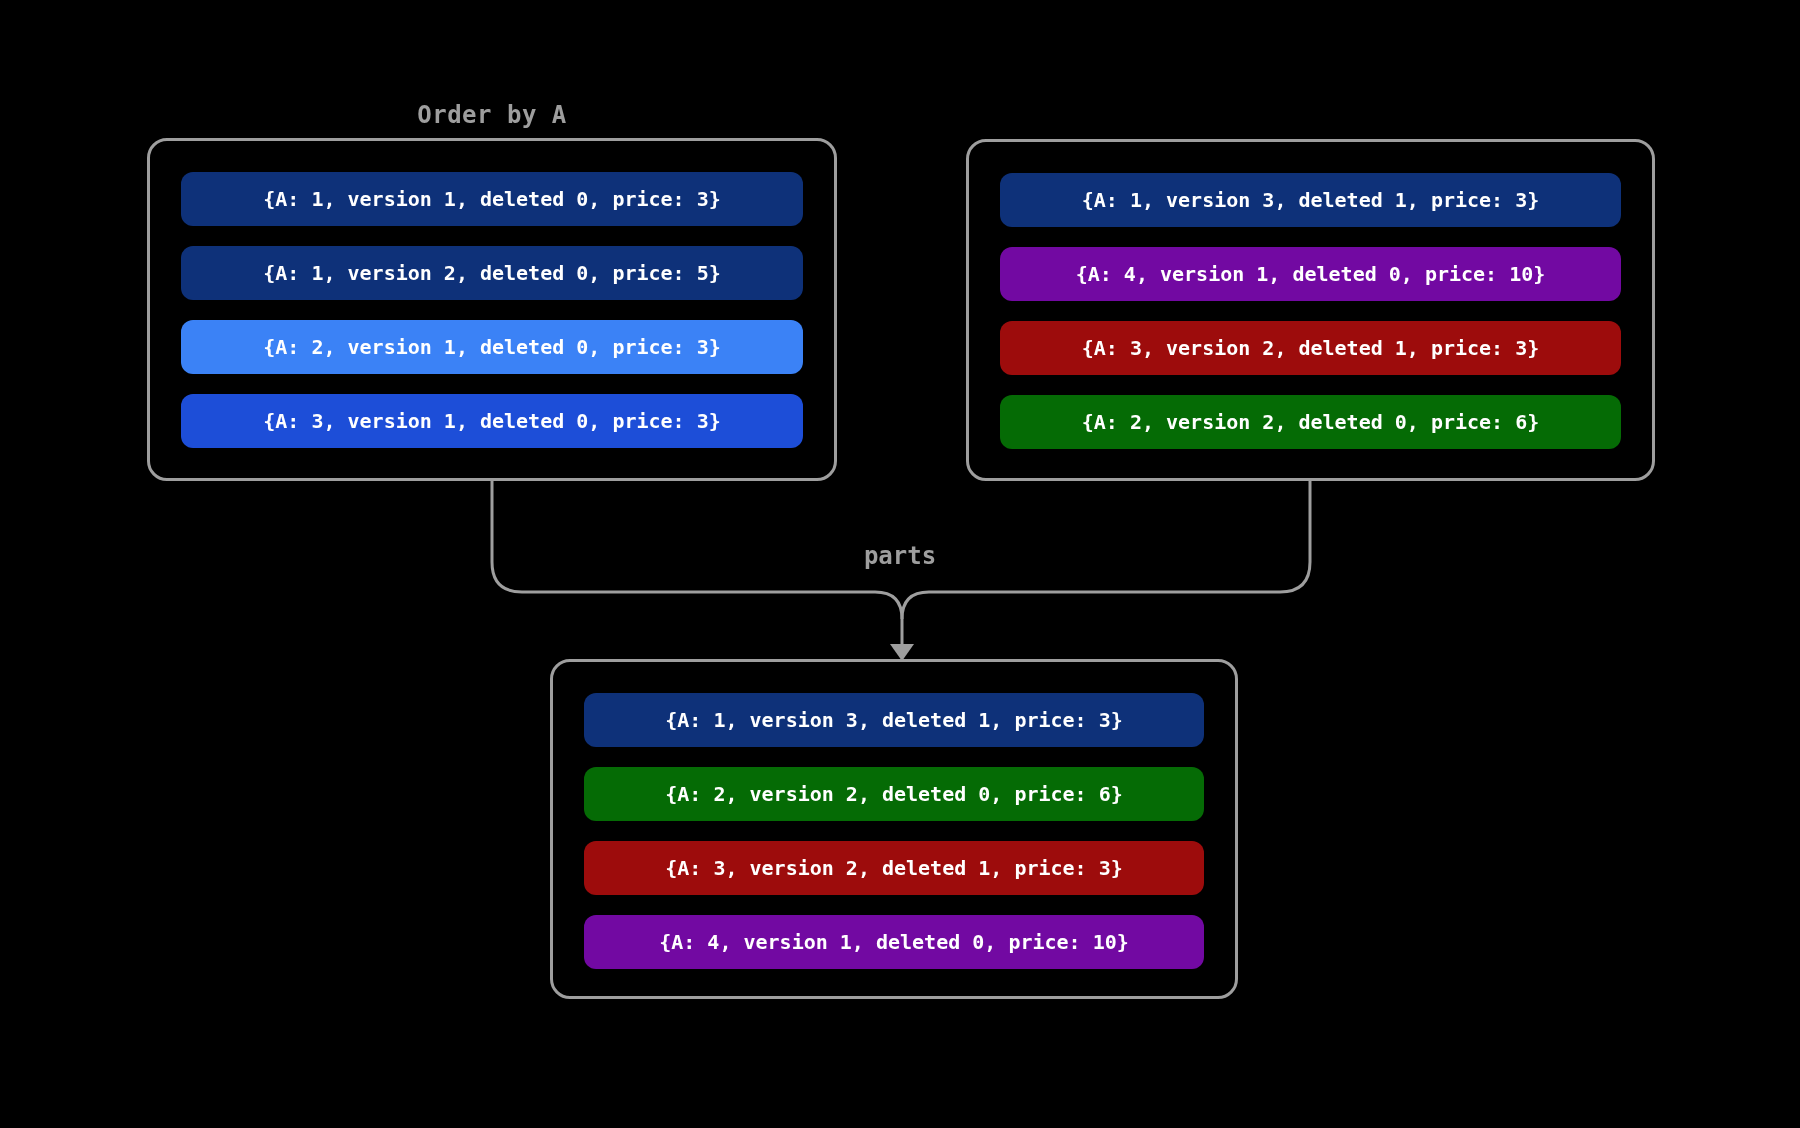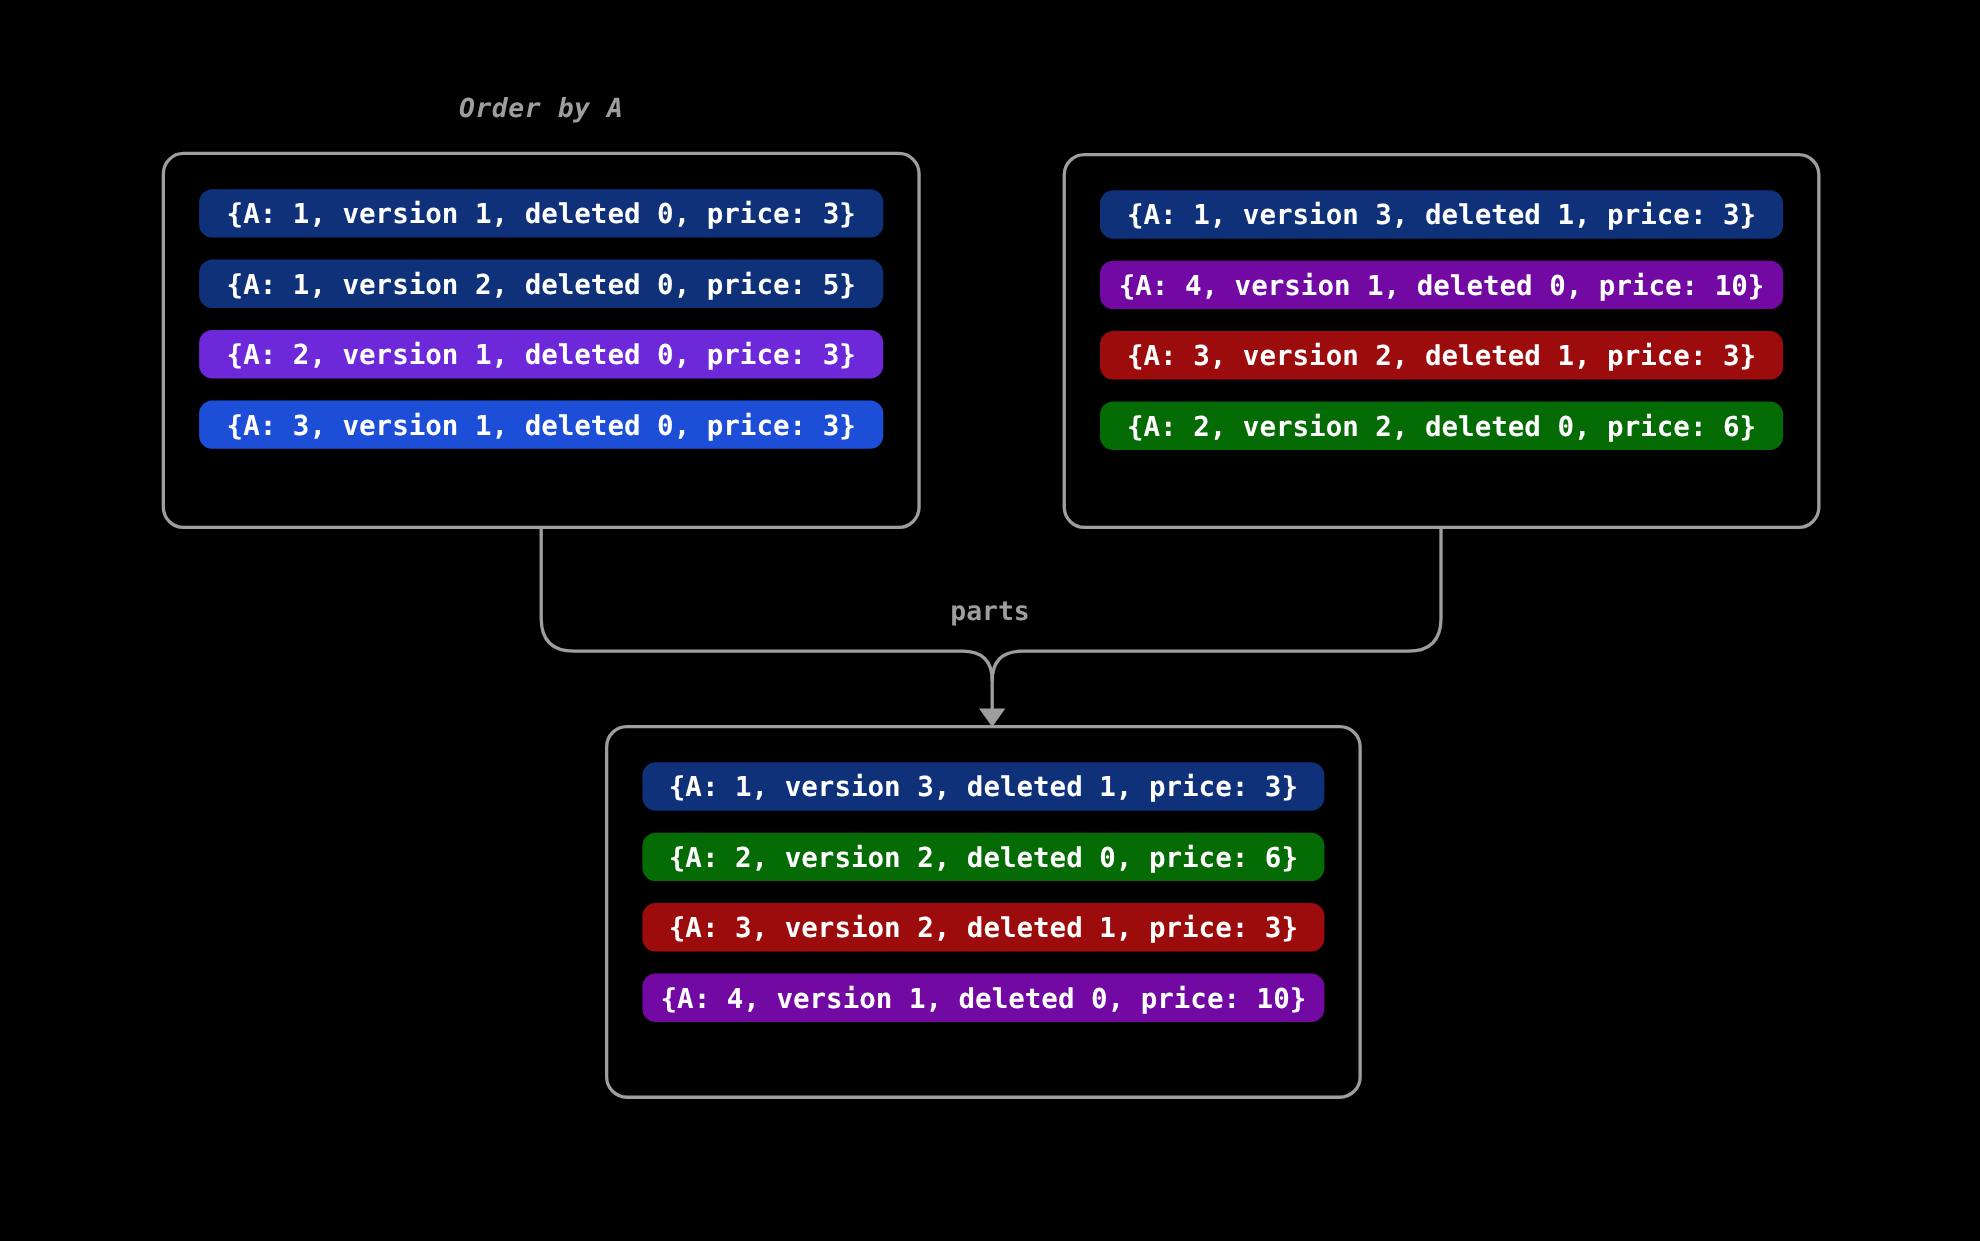--- a/index.html
+++ b/index.html
@@ -12,57 +12,57 @@
   html, body { background: var(--bg); }
   body { width: 1800px; height: 1128px; overflow: hidden;
          font-family: "DejaVu Sans Mono", monospace; }
   .canvas { position: relative; width: 1800px; height: 1128px; background: var(--bg); }
 
   .box-title {
     position: absolute; text-align: center;
     color: var(--title); font-size: 24px; font-weight: 700;
     letter-spacing: 0.5px;
   }
-  #title-left  { left: 147px; top: 84px; width: 690px; font-style: italic; }
+  #title-left  { left: 147px; top: 101px; width: 690px; }
   #title-right { left: 966px; top: 84px; width: 689px; }
 
   .group-box {
     position: absolute; border: 3px solid var(--border); border-radius: 20px;
     display: flex; flex-direction: column; gap: 20px;
     padding: 31px; background: transparent;
   }
   #box-left   { left: 147px; top: 138px; width: 690px; height: 343px; }
   #box-right  { left: 966px; top: 139px; width: 689px; height: 342px; }
   #box-merged { left: 550px; top: 659px; width: 688px; height: 340px; }
 
   .record-row {
-    height: 44px; border-radius: 12px; flex: none;
+    height: 54px; border-radius: 12px; flex: none;
     display: flex; align-items: center; justify-content: center;
-    color: var(--rowtext); font-size: 25px; font-weight: 600;
+    color: var(--rowtext); font-size: 20px; font-weight: 600;
     white-space: pre; letter-spacing: 0px;
   }
 
   #merge-label {
     position: absolute; left: 795px; top: 542px; width: 210px;
     text-align: center; color: var(--title); font-size: 24px; font-weight: 700;
   }
 
   #connector-svg { position: absolute; left: 0; top: 0; }
 </style>
 </head>
 <body>
 
 <div class="canvas">
 
   <div class="box-title" id="title-left">Order by A</div>
 
   <div class="group-box" id="box-left">
     <div class="record-row" style="background: rgb(14, 49, 121);">{A: 1, version 1, deleted 0, price: 3}</div>
     <div class="record-row" style="background: rgb(14, 49, 121);">{A: 1, version 2, deleted 0, price: 5}</div>
-    <div class="record-row" style="background: #6d28d9;">{A: 2, version 1, deleted 0, price: 3}</div>
+    <div class="record-row" style="background: #3b82f6;">{A: 2, version 1, deleted 0, price: 3}</div>
     <div class="record-row" style="background: #1d4ed8;">{A: 3, version 1, deleted 0, price: 3}</div>
   </div>
 
   <div class="group-box" id="box-right">
     <div class="record-row" style="background: rgb(14, 49, 121);">{A: 1, version 3, deleted 1, price: 3}</div>
     <div class="record-row" style="background: rgb(114, 9, 162);">{A: 4, version 1, deleted 0, price: 10}</div>
     <div class="record-row" style="background: rgb(157, 12, 12);">{A: 3, version 2, deleted 1, price: 3}</div>
     <div class="record-row" style="background: rgb(5, 107, 5);">{A: 2, version 2, deleted 0, price: 6}</div>
   </div>
 

